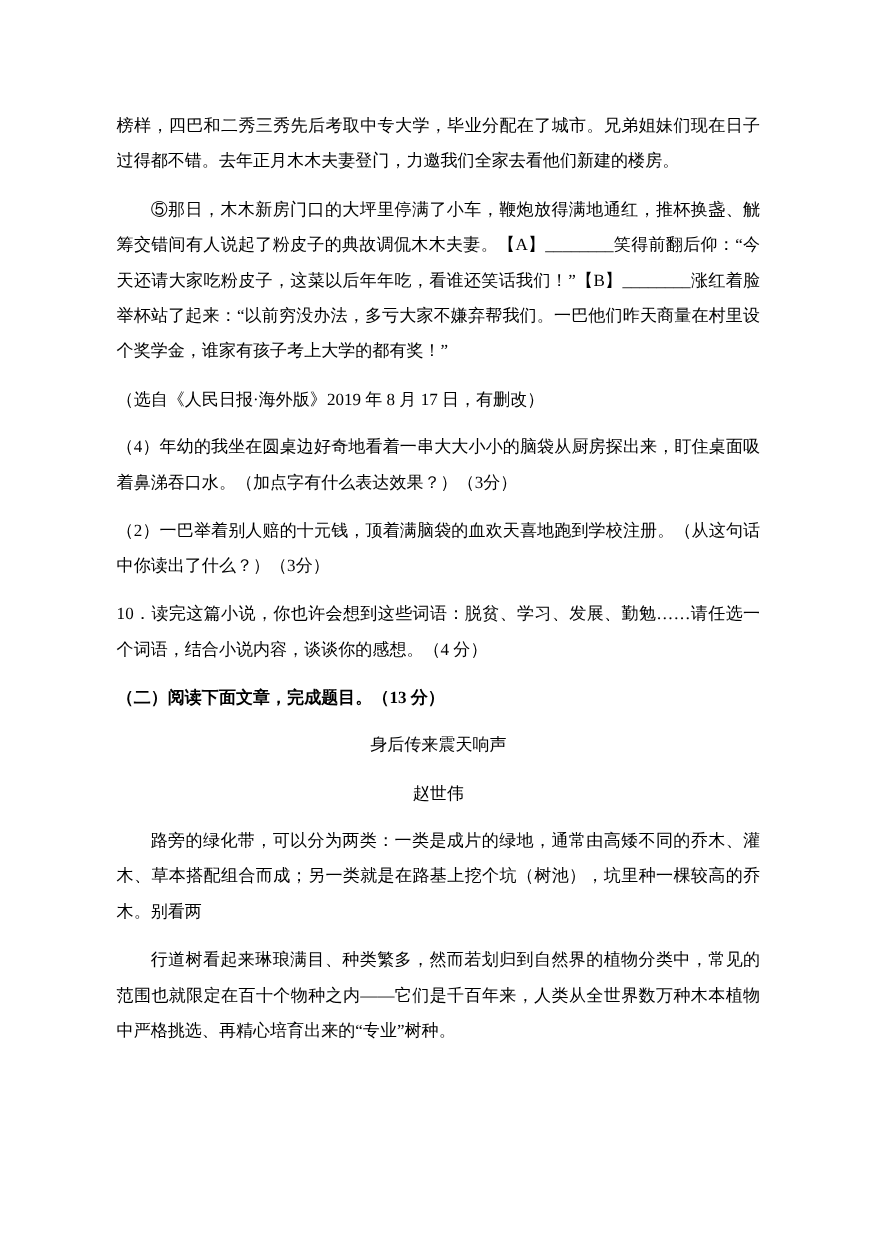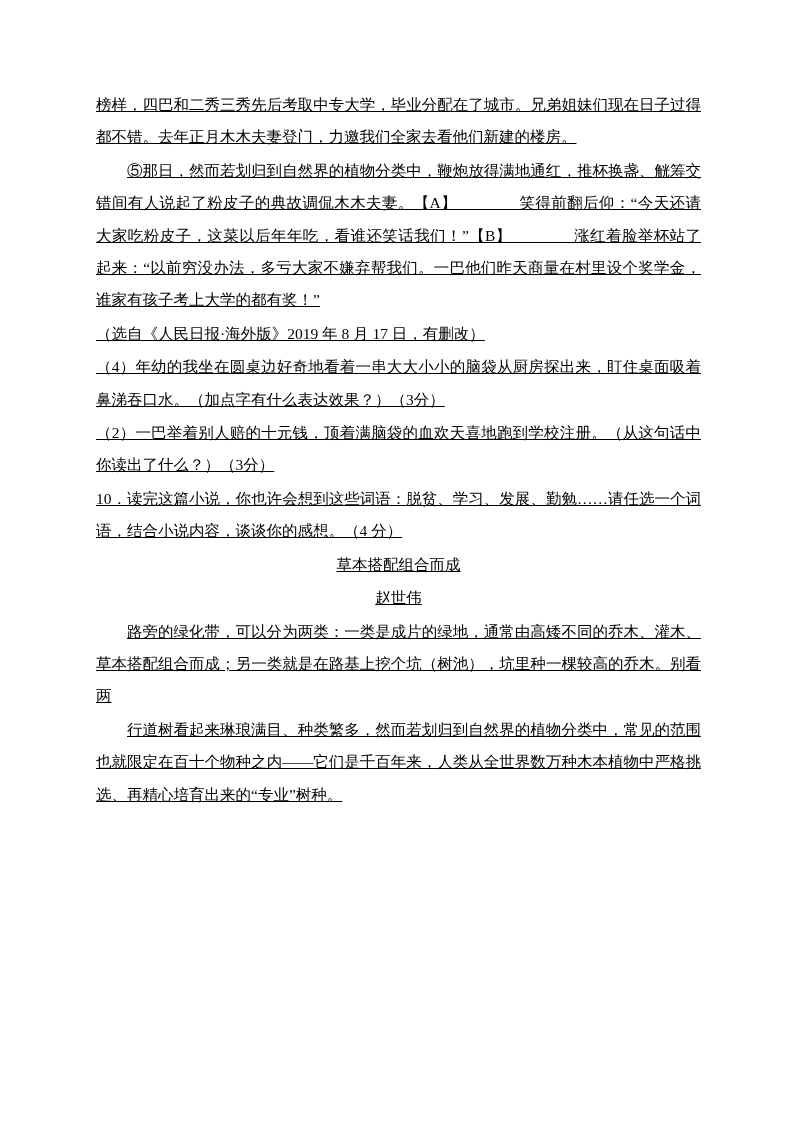--- a/index.html
+++ b/index.html
@@ -15,53 +15,53 @@
     margin: 0 auto;
     background: #ffffff;
     padding: 88px 92px 0 95px;
     font-family: "Liberation Serif", serif;
     font-size: 15.5px;
     line-height: 32.4px;
     color: #000000;
     overflow: hidden;
   }
   .page p {
-    margin: 1px;
+    margin: 11px;
     text-align: justify;
     text-justify: inter-ideograph;
-    text-decoration: underline;
   }
   .indent   { text-indent: 2em; }
   .right    { text-align: right; }
   .center   { text-align: center !important; }
   .bold     { font-weight: bold; }
 </style>
 </head>
 <body>
 
 <div class="page">
 
   <p>榜样，四巴和二秀三秀先后考取中专大学，毕业分配在了城市。兄弟姐妹们现在日子过得都不错。去年正月木木夫妻登门，力邀我们全家去看他们新建的楼房。</p>
 
-  <p class="indent">⑤那日，然而若划归到自然界的植物分类中，鞭炮放得满地通红，推杯换盏、觥筹交错间有人说起了粉皮子的典故调侃木木夫妻。【A】________笑得前翻后仰：“今天还请大家吃粉皮子，这菜以后年年吃，看谁还笑话我们！”【B】________涨红着脸举杯站了起来：“以前穷没办法，多亏大家不嫌弃帮我们。一巴他们昨天商量在村里设个奖学金，谁家有孩子考上大学的都有奖！”</p>
+  <p class="indent">⑤那日，木木新房门口的大坪里停满了小车，鞭炮放得满地通红，推杯换盏、觥筹交错间有人说起了粉皮子的典故调侃木木夫妻。【A】________笑得前翻后仰：“今天还请大家吃粉皮子，这菜以后年年吃，看谁还笑话我们！”【B】________涨红着脸举杯站了起来：“以前穷没办法，多亏大家不嫌弃帮我们。一巴他们昨天商量在村里设个奖学金，谁家有孩子考上大学的都有奖！”</p>
 
 
   <p class="right">（选自《人民日报·海外版》2019 年 8 月 17 日，有删改）</p>
 
 
 
 
   <p>（4）年幼的我坐在圆桌边好奇地看着一串大大小小的脑袋从厨房探出来，盯住桌面吸着鼻涕吞口水。（加点字有什么表达效果？）（3分）</p>
 
   <p>（2）一巴举着别人赔的十元钱，顶着满脑袋的血欢天喜地跑到学校注册。（从这句话中你读出了什么？）（3分）</p>
 
   <p>10．读完这篇小说，你也许会想到这些词语：脱贫、学习、发展、勤勉……请任选一个词语，结合小说内容，谈谈你的感想。（4 分）</p>
 
+  <p class="bold">（二）阅读下面文章，完成题目。（13 分）</p>
 
-  <p class="center">草本搭配组合而成</p>
+  <p class="center">身后传来震天响声</p>
 
   <p class="center">赵世伟</p>
 
   <p class="indent">路旁的绿化带，可以分为两类：一类是成片的绿地，通常由高矮不同的乔木、灌木、草本搭配组合而成；另一类就是在路基上挖个坑（树池），坑里种一棵较高的乔木。别看两</p>
 
   <p class="indent">行道树看起来琳琅满目、种类繁多，然而若划归到自然界的植物分类中，常见的范围也就限定在百十个物种之内——它们是千百年来，人类从全世界数万种木本植物中严格挑选、再精心培育出来的“专业”树种。</p>
 
 </div>
 
 </body></html>

